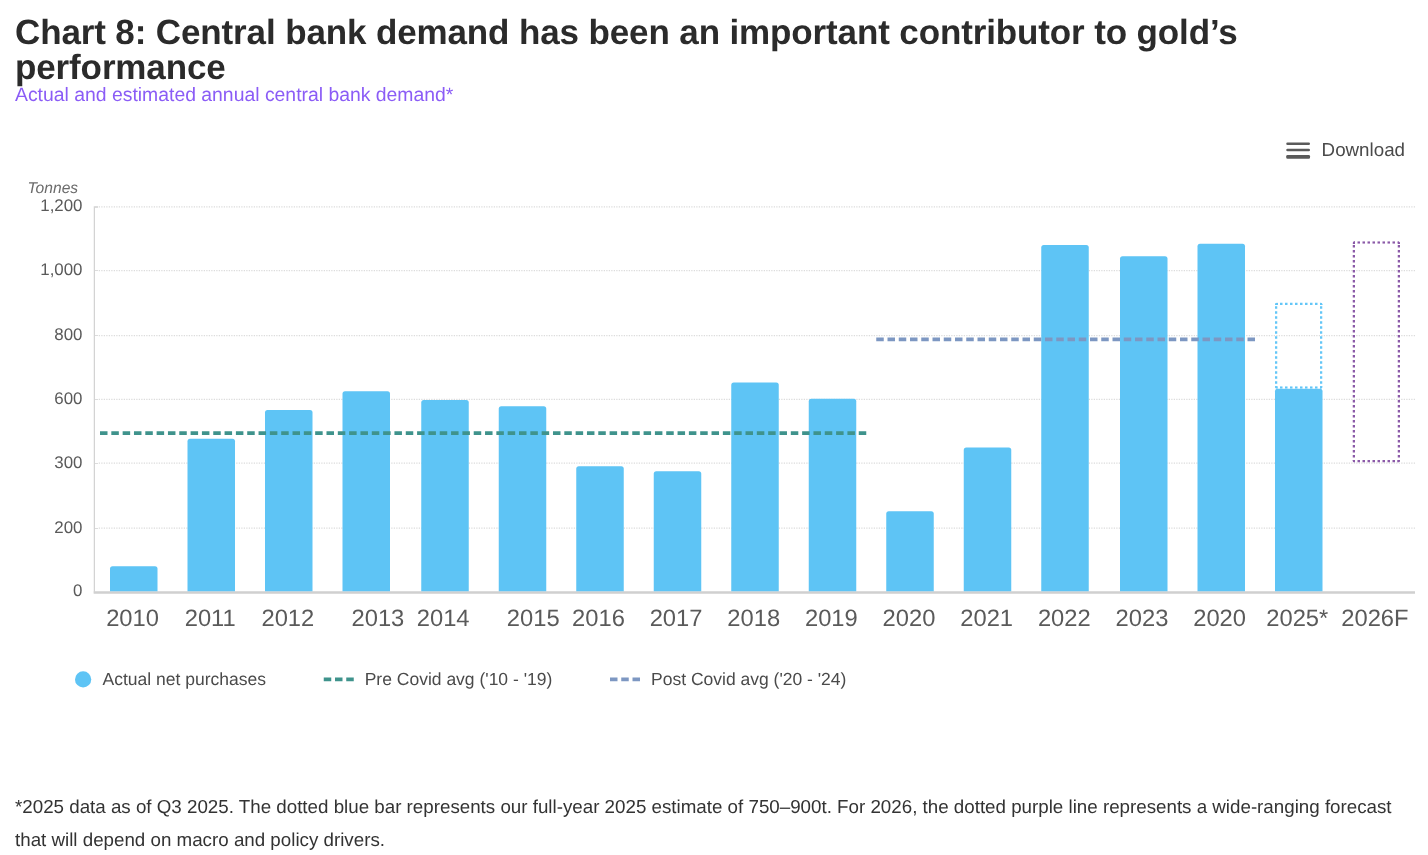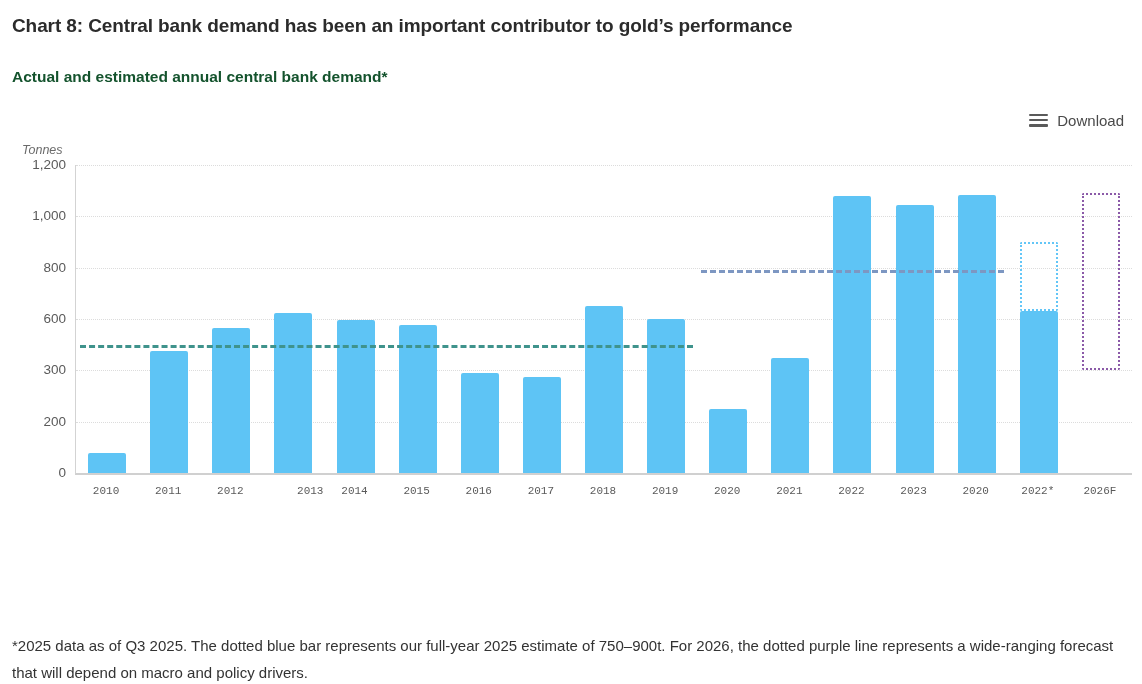--- a/index.html
+++ b/index.html
@@ -22,34 +22,34 @@
     height: 684px;
     box-sizing: border-box;
   }
 
   
   .chart-title {
     position: absolute;
     left: 12px;
     top: 12px;
     width: 1110px;
-    font-size: 19px;
+    font-size: 28px;
     font-weight: bold;
     color: #2b2b2b;
     letter-spacing: -0.1px;
     line-height: 28px;
   }
   .chart-subtitle {
     position: absolute;
     left: 12px;
     top: 66px;
     width: 900px;
     font-size: 15.5px;
-    font-weight: bold;
-    color: #14532d;
+    font-weight: normal;
+    color: #8b5cf6;
     line-height: 22px;
   }
 
   
   .download-btn {
     position: absolute;
     right: 18px;
     top: 112px;
     display: flex;
     align-items: center;
@@ -162,23 +162,22 @@
     position: absolute;
     left: 75px;
     top: 345px;
     width: 1056px;
     height: 24px;
   }
   .xlabel {
     position: absolute;
     top: 0;
     text-align: center;
-    font-size: 11px;
+    font-size: 19px;
     color: #5a5a5a;
-    font-family: Liberation Mono, monospace;
   }
 
   
   .legend {
     position: absolute;
     left: 0px;
     top: 390px;
     width: 1142px;
     height: 26px;
     display: flex;
@@ -307,32 +306,46 @@
         <div class="ytick" style="position: absolute; left: 10px; right: auto; width: 56px; top: 127.667px;">800</div>
         <div class="ytick" style="position: absolute; left: 10px; right: auto; width: 56px; top: 76.3333px;">1,000</div>
         <div class="ytick" style="position: absolute; left: 10px; right: auto; width: 56px; top: 25px;">1,200</div>
       </div>
     <div class="xlabels" id="xlabels">
         <div class="xlabel" style="left: 0px; width: 62.1176px;">2010</div>
         <div class="xlabel" style="left: 62.1176px; width: 62.1176px;">2011</div>
         <div class="xlabel" style="left: 124.235px; width: 62.1176px;">2012</div>
         <div class="xlabel" style="left: 186.353px; width: 62.1176px; text-align: right;">2013</div>
         <div class="xlabel" style="left: 248.471px; width: 62.1176px;">2014</div>
-        <div class="xlabel" style="left: 310.588px; width: 62.1176px;">2015</div>
+        <div class="xlabel" style="left: 310.588px; width: 62.1176px; text-align: right;">2015</div>
         <div class="xlabel" style="left: 372.706px; width: 62.1176px;">2016</div>
         <div class="xlabel" style="left: 434.824px; width: 62.1176px;">2017</div>
         <div class="xlabel" style="left: 496.941px; width: 62.1176px;">2018</div>
         <div class="xlabel" style="left: 559.059px; width: 62.1176px;">2019</div>
         <div class="xlabel" style="left: 621.176px; width: 62.1176px;">2020</div>
         <div class="xlabel" style="left: 683.294px; width: 62.1176px;">2021</div>
         <div class="xlabel" style="left: 745.412px; width: 62.1176px;">2022</div>
         <div class="xlabel" style="left: 807.529px; width: 62.1176px;">2023</div>
         <div class="xlabel" style="left: 869.647px; width: 62.1176px;">2020</div>
-        <div class="xlabel" style="left: 931.765px; width: 62.1176px;">2022*</div>
+        <div class="xlabel" style="left: 931.765px; width: 62.1176px;">2025*</div>
         <div class="xlabel" style="left: 993.882px; width: 62.1176px;">2026F</div>
       </div>
 
+    <div class="legend" id="legend">
+        <div class="legend-item">
+          <span class="legend-swatch-dot" style="background: rgb(94, 196, 245);"></span>
+          <span class="legend-label">Actual net purchases</span>
+        </div>
+        <div class="legend-item">
+          <span class="legend-swatch-dash" style="border-top-color: rgb(63, 147, 140);"></span>
+          <span class="legend-label">Pre Covid avg ('10 - '19)</span>
+        </div>
+        <div class="legend-item">
+          <span class="legend-swatch-dash post" style="border-top-color: rgb(125, 151, 194);"></span>
+          <span class="legend-label">Post Covid avg ('20 - '24)</span>
+        </div>
+      </div>
   </div>
 
 
   <div class="footnote">*2025 data as of Q3 2025. The dotted blue bar represents our full-year 2025 estimate of 750–900t. For 2026, the dotted purple line represents a wide-ranging forecast that will depend on macro and policy drivers.</div>
 
 </div>
 
 </body></html>

